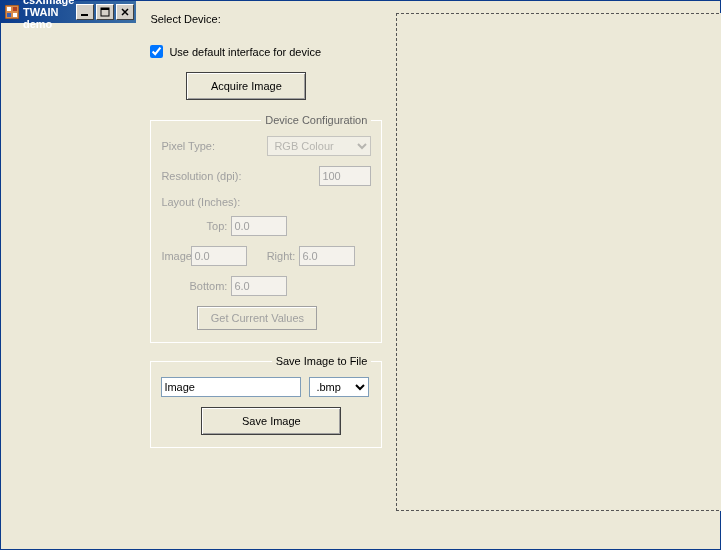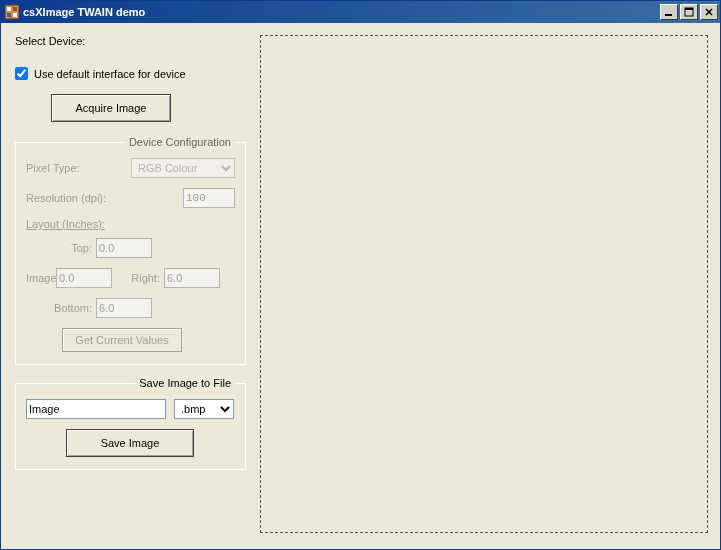--- a/index.html
+++ b/index.html
@@ -12,21 +12,21 @@
     width: 721px;
     height: 550px;
     overflow: hidden;
   }
   .window {
     width: 721px;
     height: 550px;
     border: 1px solid #0b3b8c;
     background: #ece9d8;
     display: flex;
-    flex-direction: column;
+    flex-direction: row;
   }
   .titlebar {
     height: 22px;
     background: linear-gradient(to right, #0b3b8c, #3a6ea5);
     color: #fff;
     display: flex;
     align-items: center;
     padding: 0 2px 0 4px;
     font-weight: bold;
   }
@@ -115,21 +115,21 @@
   fieldset.groupbox legend {
     padding: 0 4px;
     color: #666;
     text-align: right;
   }
   fieldset.groupbox.enabled legend { color: #000; }
   .dc-row { display: flex; align-items: center; margin-bottom: 10px; justify-content: space-between; }
   .dc-row .dc-label { color: #a0a0a0; }
   .dc-row.lr { justify-content: flex-start; gap: 4px; }
   .pixel-type { width: 104px; margin-left: 12px; }
-  .res-field { width: 52px; margin-left: 10px; font-family: Liberation Mono, monospace; }
+  .res-field { width: 52px; margin-left: 10px; }
   .small-field { width: 56px; }
   .layout-labels { color: #a0a0a0; }
   .layout-block { margin-bottom: 8px; }
   .gcv-row { margin: 8px 0 0 36px; }
   .save-row1 { display: flex; gap: 8px; margin-bottom: 10px; }
   .filename-field { width: 140px; }
   .ext-combo { width: 60px; }
   .save-btn-row { margin-left: 40px; }
 </style>
 </head>
@@ -190,21 +190,21 @@
             <option>RGB Colour</option>
           </select>
         </div>
 
         <div class="dc-row">
           <span class="dc-label">Resolution (dpi):</span>
           <input class="numfield res-field disabled" disabled="" value="100" style="">
         </div>
 
         <div class="layout-block">
-          <div class="dc-label layout-labels" style="margin-bottom:8px;text-decoration:underline;">Layout (Inches):</div>
+          <div class="dc-label layout-labels" style="margin-bottom:8px;">Layout (Inches):</div>
 
           <div class="dc-row lr" style="margin-left:34px;">
             <span class="layout-labels" style="width:32px;text-align:right;">Top:</span>
             <input class="numfield small-field disabled" disabled="" value="0.0" style="">
           </div>
 
           <div class="dc-row lr">
             <span class="layout-labels" style="width:26px;">Image:</span>
             <input class="numfield small-field disabled" disabled="" value="0.0" style="">
             <span class="layout-labels" style="margin-left:10px;width:34px;text-align:right;">Right:</span>
@@ -224,21 +224,21 @@
 
       <fieldset class="groupbox enabled">
         <legend>Save Image to File</legend>
         <div class="save-row1">
           <input class="textfield filename-field" value="Image" style="">
           <select class="combo ext-combo">
             <option>.bmp</option>
           </select>
         </div>
         <div class="save-btn-row">
-          <button class="btn" style="width:128px;">Save Image</button>
+          <button class="btn" style="width:140px;">Save Image</button>
         </div>
       </fieldset>
 
     </div>
 
     <div class="right-panel">
       <div class="preview-area"></div>
     </div>
   </div>
 </div>

